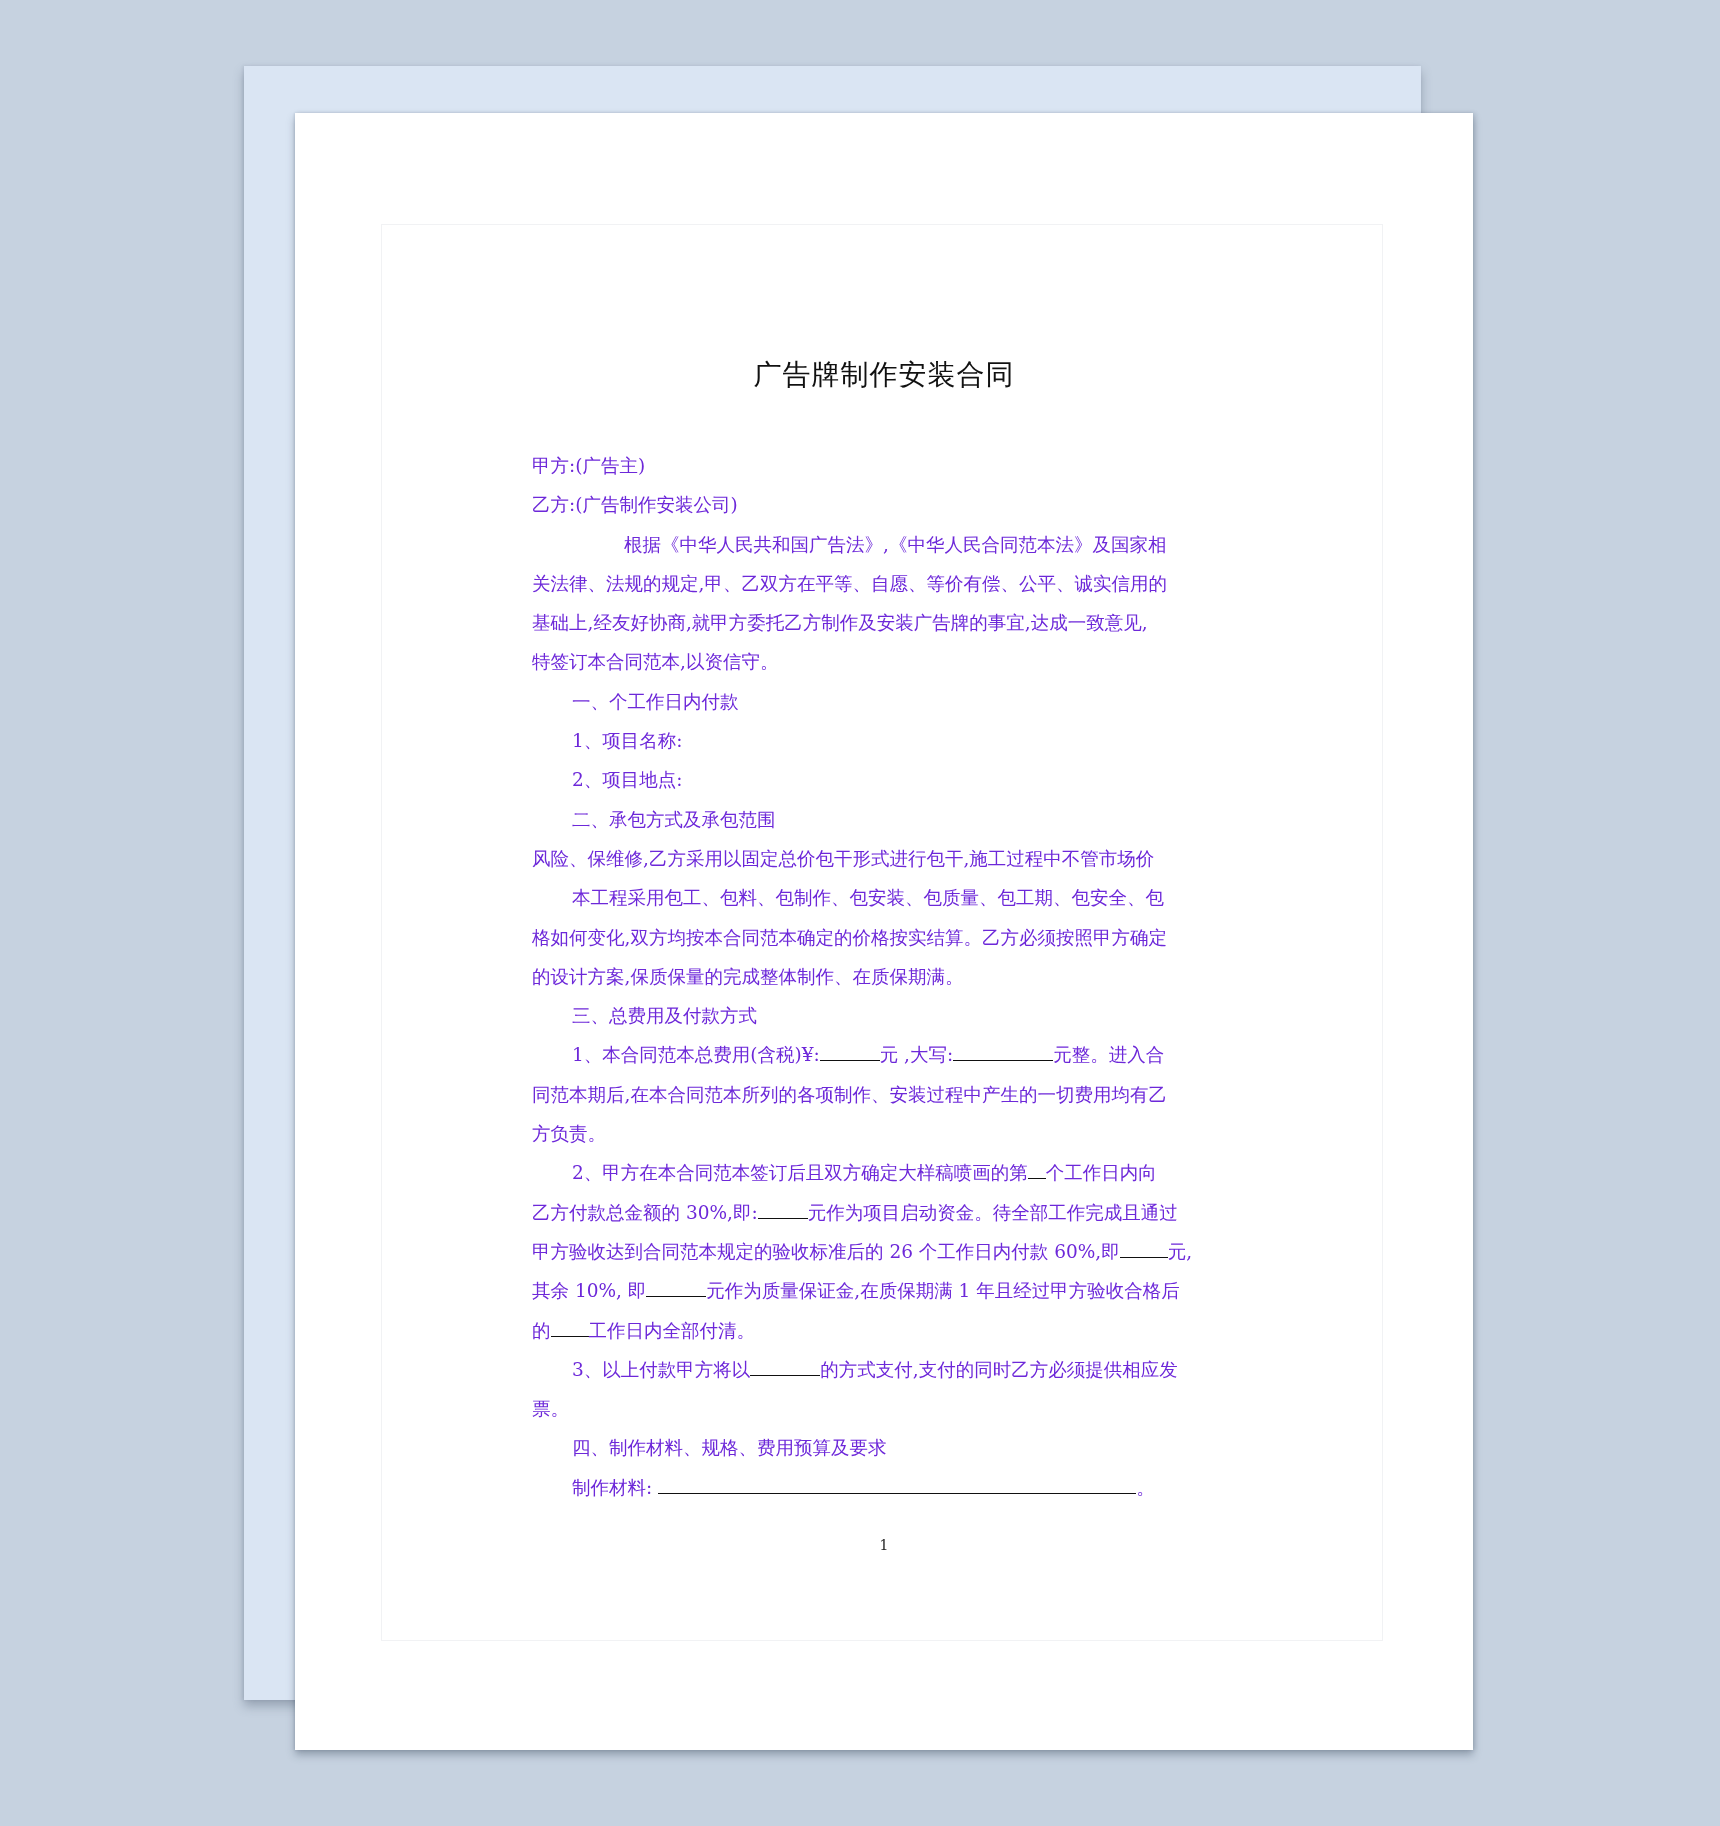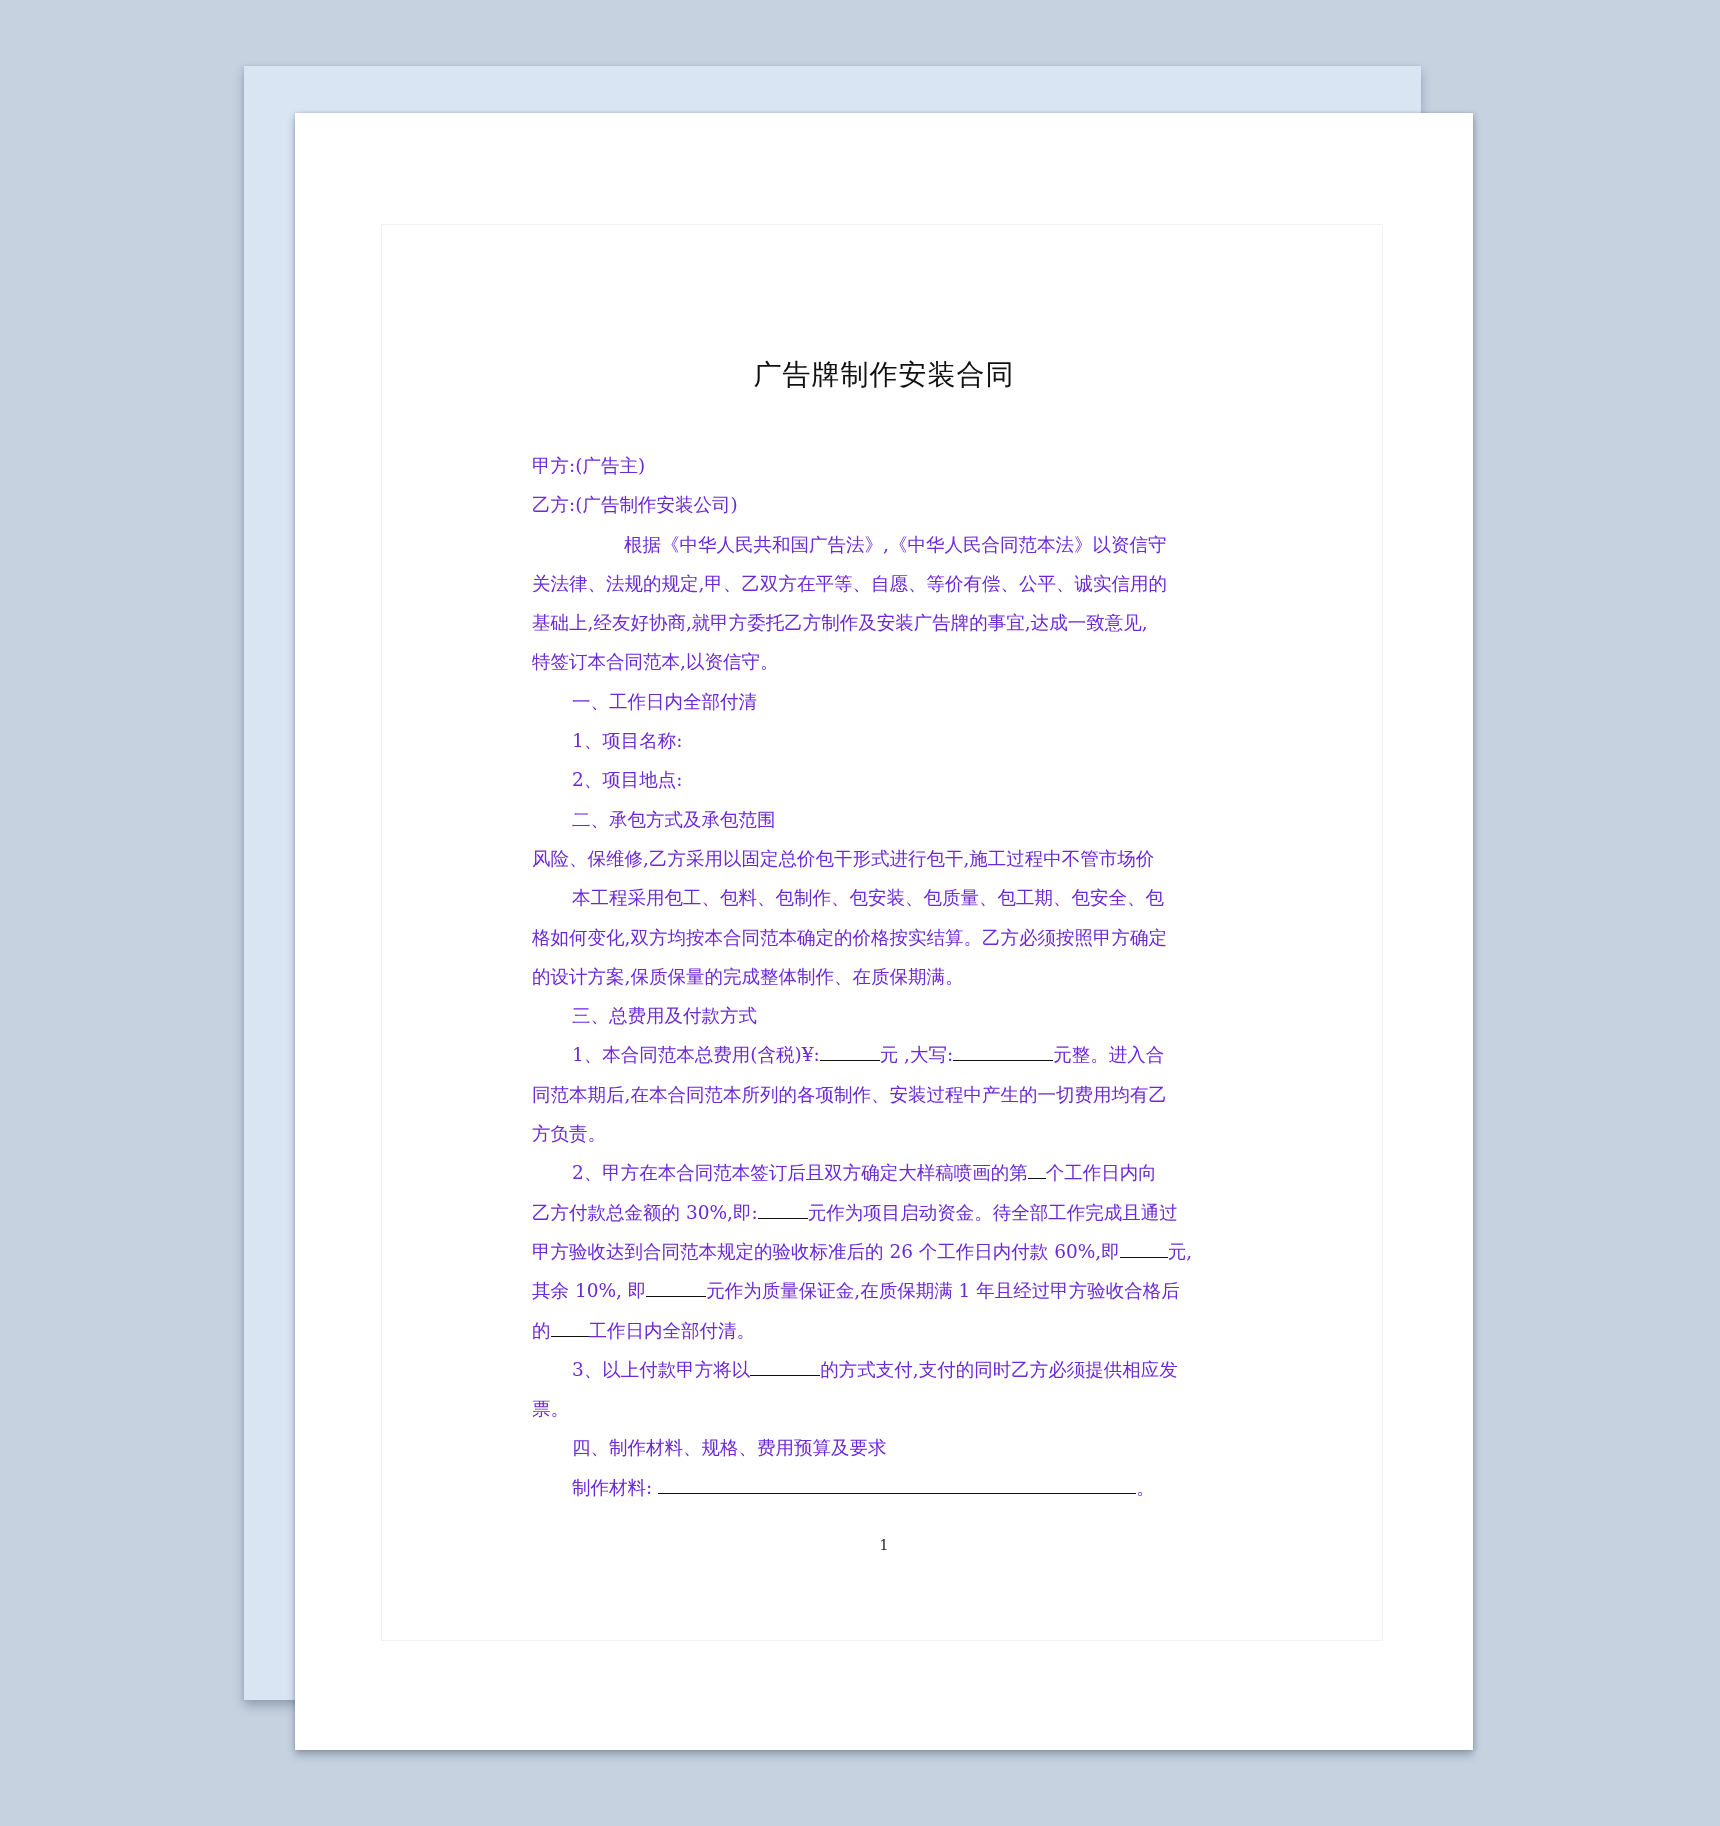--- a/index.html
+++ b/index.html
@@ -57,26 +57,26 @@
 
 <div class="front-page">
   <div class="inner-frame"></div>
 
   <div class="title">广告牌制作安装合同</div>
 
   <div class="body-text">
     <div class="line">甲方:(广告主)</div>
     <div class="line">乙方:(广告制作安装公司)</div>
 
-    <div class="line indent-big">根据《中华人民共和国广告法》,《中华人民合同范本法》以资信守</div>
+    <div class="line indent-big">根据《中华人民共和国广告法》,《中华人民合同范本法》及国家相</div>
     <div class="line">关法律、法规的规定,甲、乙双方在平等、自愿、等价有偿、公平、诚实信用的</div>
     <div class="line">基础上,经友好协商,就甲方委托乙方制作及安装广告牌的事宜,达成一致意见,</div>
     <div class="line">特签订本合同范本,以资信守。</div>
 
-    <div class="line indent">一、工作日内全部付清</div>
+    <div class="line indent">一、个工作日内付款</div>
     <div class="line indent">1、项目名称:</div>
     <div class="line indent">2、项目地点:</div>
 
     <div class="line indent">二、承包方式及承包范围</div>
     <div class="line">风险、保维修,乙方采用以固定总价包干形式进行包干,施工过程中不管市场价</div>
     <div class="line indent">本工程采用包工、包料、包制作、包安装、包质量、包工期、包安全、包</div>
     <div class="line">格如何变化,双方均按本合同范本确定的价格按实结算。乙方必须按照甲方确定</div>
     <div class="line">的设计方案,保质保量的完成整体制作、在质保期满。</div>
 
     <div class="line indent">三、总费用及付款方式</div>

